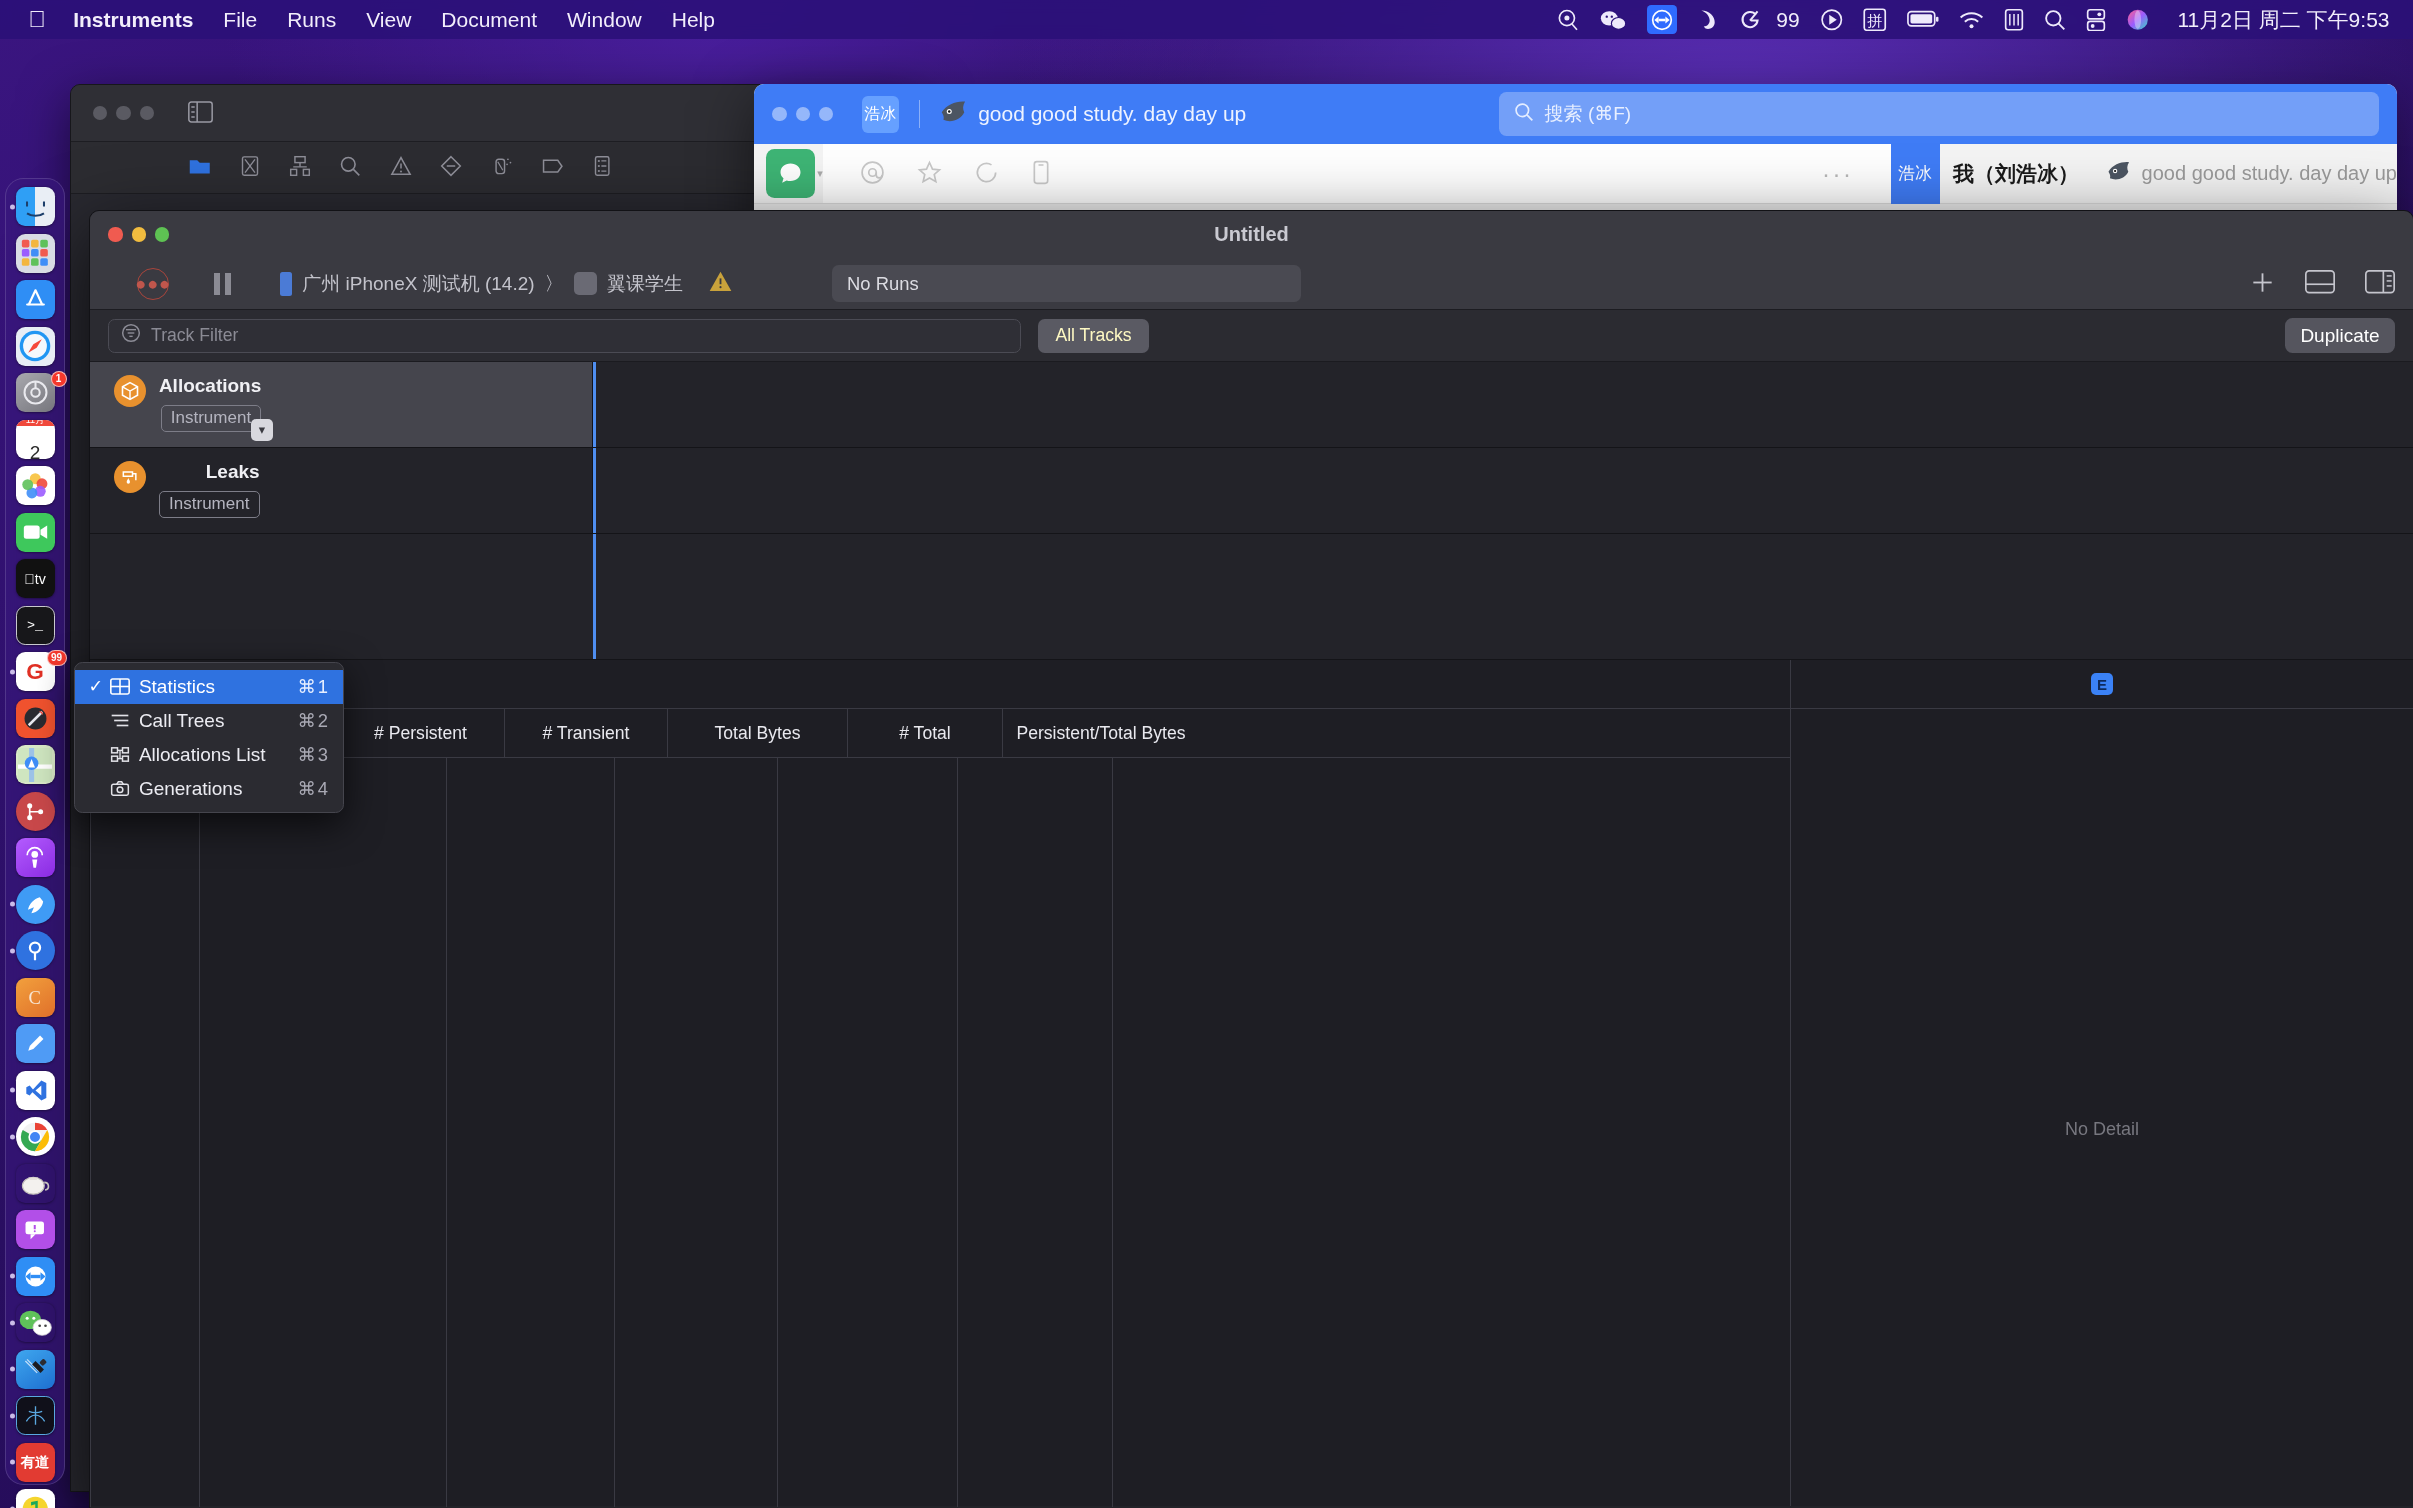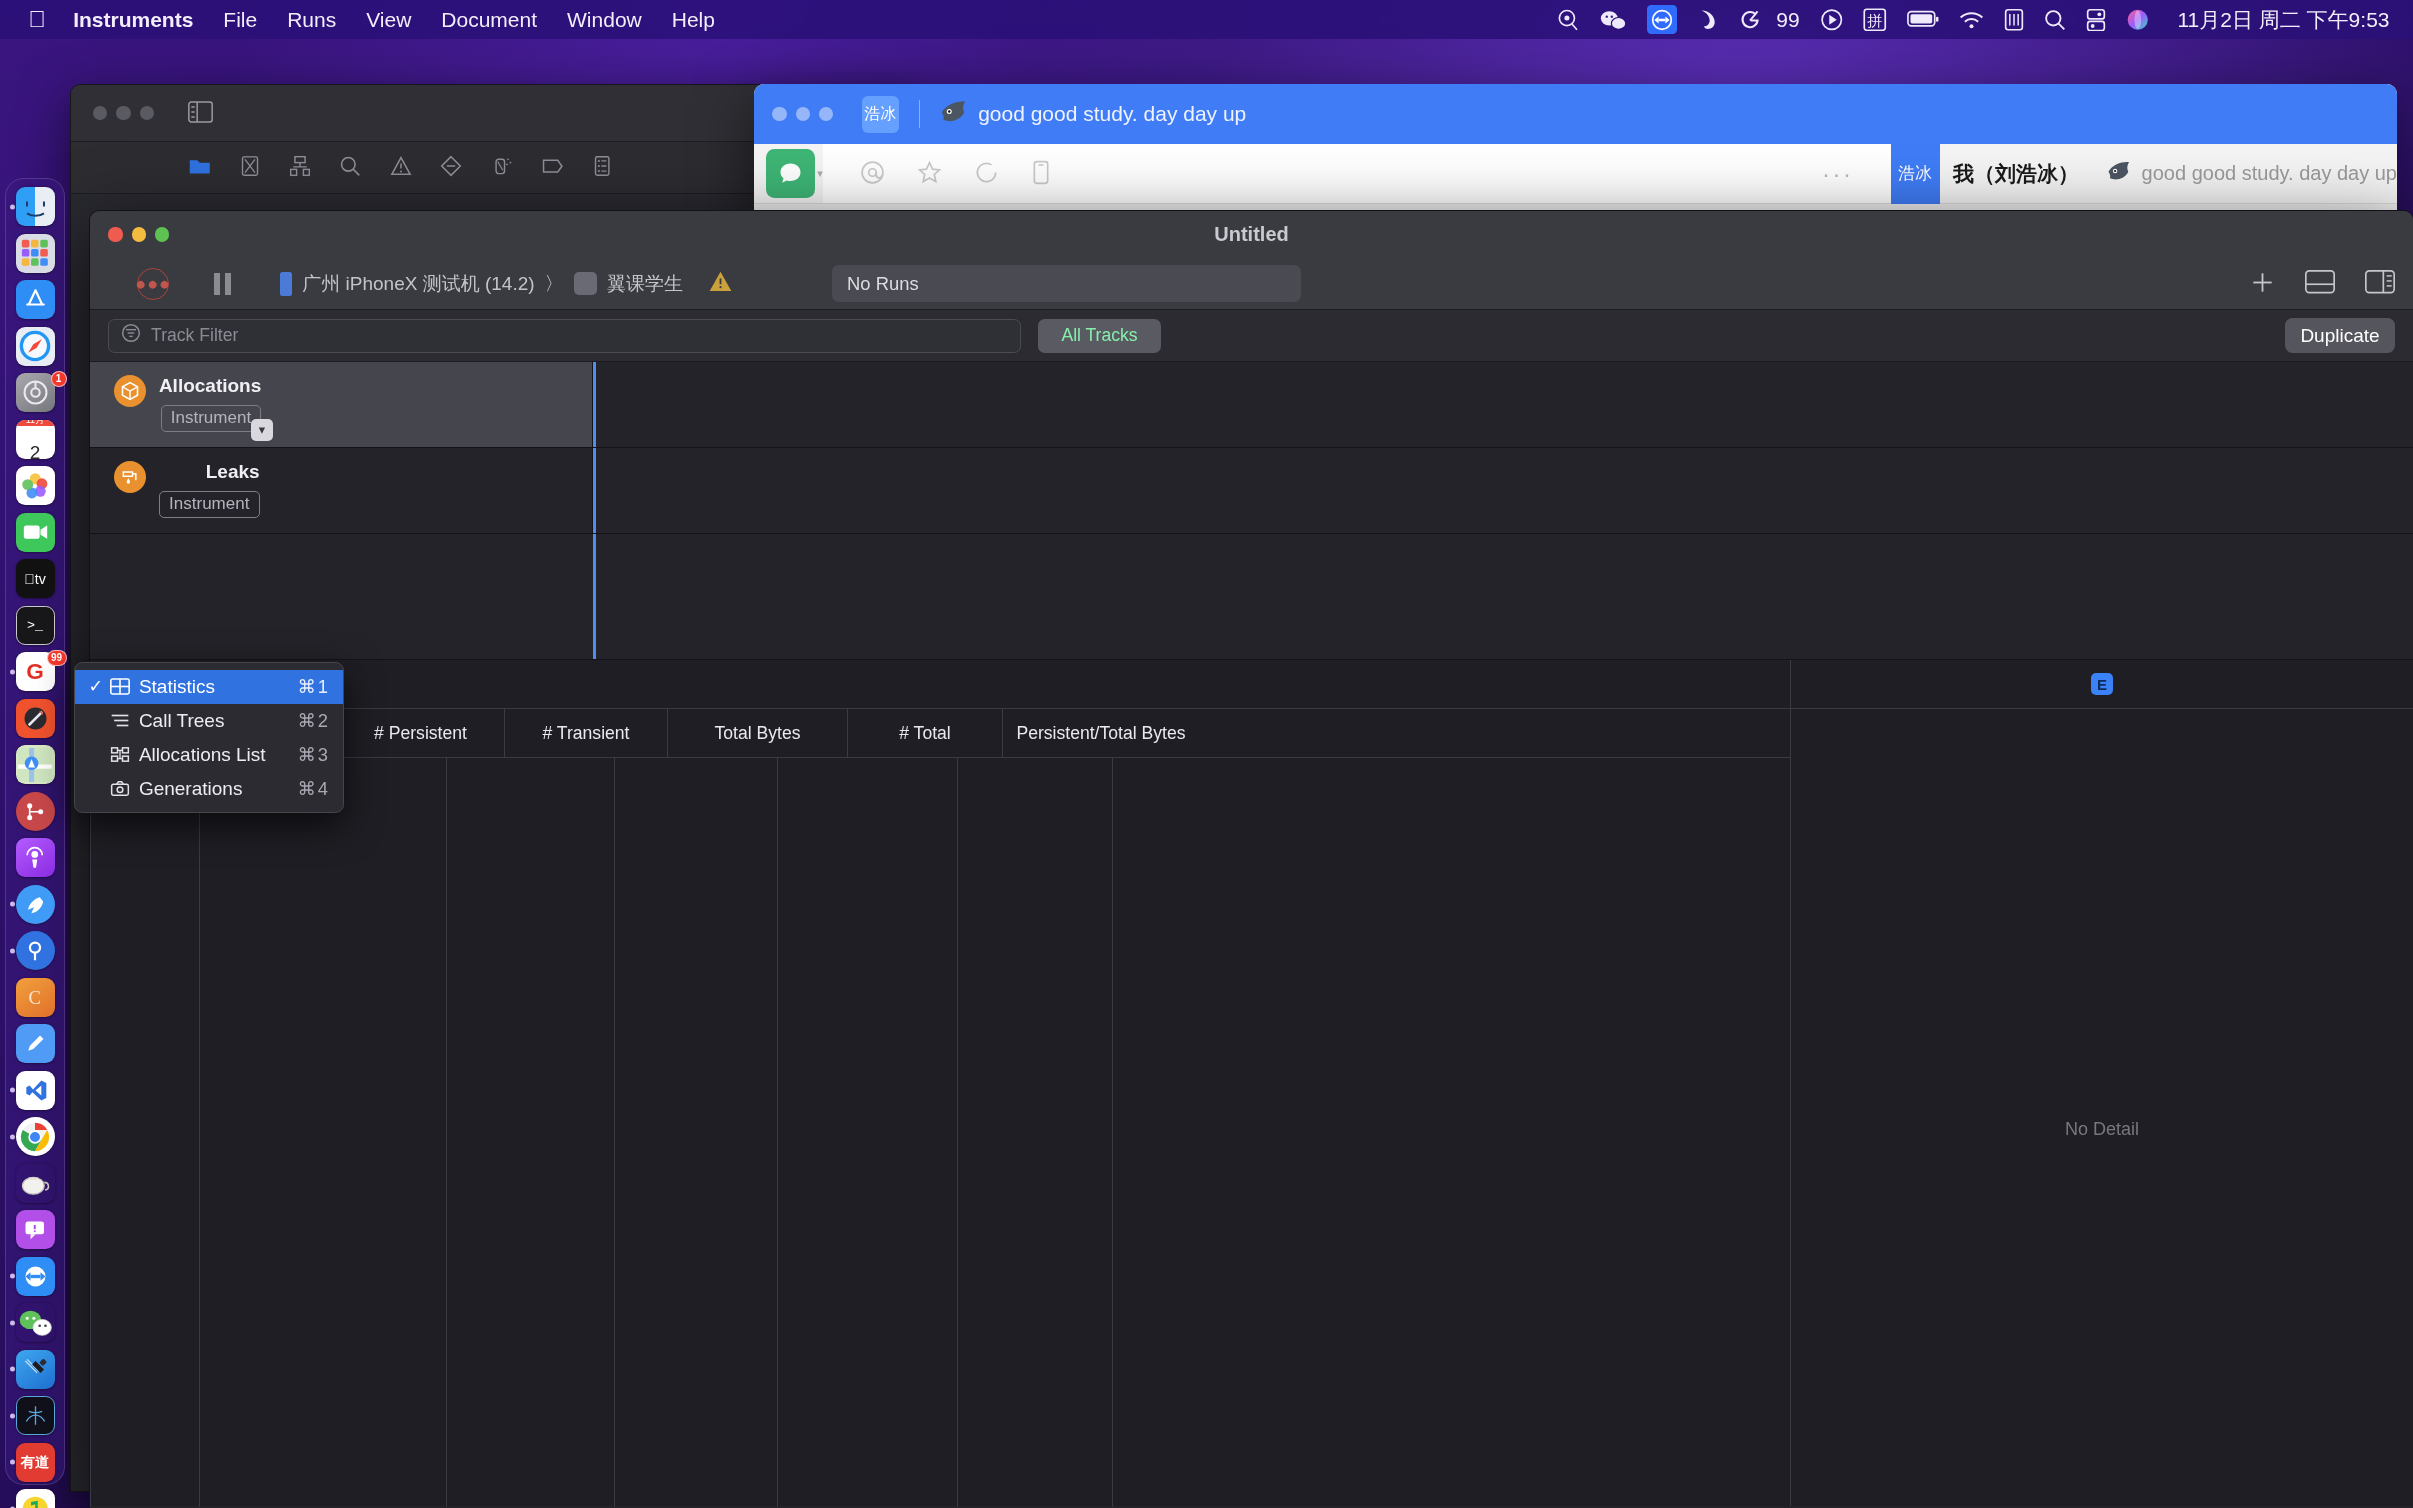--- a/index.html
+++ b/index.html
@@ -176,22 +176,22 @@
   .inst-filterbar{
     height:52px; background:#2b2b31; display:flex; align-items:center;
     padding:0 18.4px; border-bottom:0.8px solid #1b1b20;
   }
   .trackfilter{
     width:913px; height:34px; border-radius:6.7px; border:0.8px solid #4b4b54;
     background:#2f2f36; display:flex; align-items:center; gap:10px;
     padding:0 11.7px; font-size:17.6px; color:#8b8b95;
   }
   .alltracks{
-    margin-left:17px; height:34px; padding:0 23px; border-radius:6.7px;
-    background:#5a5a63; color:#86efac; font-size:17.6px;
+    margin-left:17px; height:34px; padding:0 17px; border-radius:6.7px;
+    background:#5a5a63; color:#fef9c3; font-size:17.6px;
     display:flex; align-items:center;
   }
   .dup-btn{
     margin-left:auto; height:35px; padding:0 15px; border-radius:7.5px;
     background:#55555e; color:#ffffff; font-size:19px;
     display:flex; align-items:center; white-space:nowrap;
   }
 
   
   .timeline-row{ display:flex; height:28.5px; background:#2b2b31; border-bottom:0.8px solid #3c3c44; }
@@ -376,20 +376,29 @@
       <div class="wc-chatname">
         <span>
           <svg width="28.5" height="25" viewBox="0 0 34 30">
               <path d="M2 16c6-10 18-14 28-13-3 5-3 9-1 13-4 9-16 13-25 9 1-3 0-6-2-9z" fill="#4c5562"></path>
               <circle cx="11" cy="15" r="3" fill="#fff"></circle>
               <circle cx="11" cy="15" r="1.5" fill="#111"></circle>
             </svg>
         </span>
         <span>good good study. day day up</span>
       </div>
+      <div class="wc-search">
+        <span>
+          <svg width="20" height="20" viewBox="0 0 24 24">
+              <circle cx="10" cy="10" r="7.5" fill="none" stroke="#e4edff" stroke-width="2"></circle>
+              <line x1="15.5" y1="15.5" x2="22" y2="22" stroke="#e4edff" stroke-width="2"></line>
+            </svg>
+        </span>
+        <span>搜索 (⌘F)</span>
+      </div>
     </div>
     <div class="wechat-sub">
       <div class="wc-greenbtn">
         <svg width="25" height="25" viewBox="0 0 30 30">
             <path d="M15 3c7 0 12 4.6 12 10.5S22 24 15 24c-1.6 0-3.2-.25-4.6-.7L5 26l1.6-5.2C4.4 19 3 16.4 3 13.5 3 7.6 8 3 15 3z" fill="#fff"></path>
           </svg>
       </div>
       <span class="wc-caret">▾</span>
       <div class="wc-icons">
         <span><svg width="25" height="25" viewBox="0 0 30 30">

